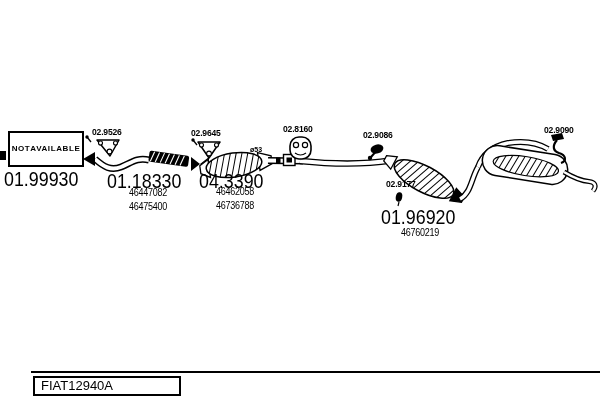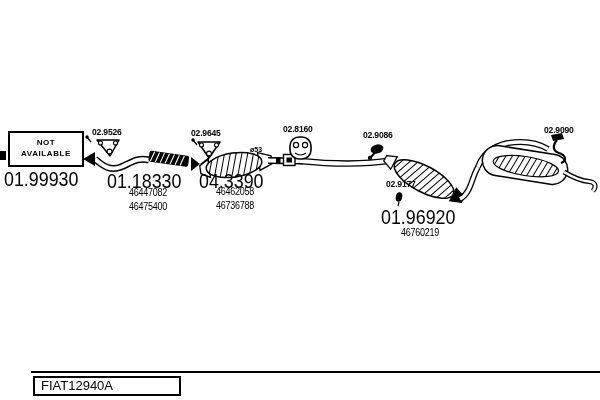--- a/index.html
+++ b/index.html
@@ -6,21 +6,21 @@
   html,body { width:600px; height:400px; background:#fff; }
   body { font-family:"Liberation Sans", sans-serif; color:#000; position:relative; overflow:hidden; }
   .stage { position:absolute; left:0; top:0; width:600px; height:400px; }
   .art { position:absolute; left:0; top:0; }
   .lbl { position:absolute; white-space:nowrap; color:#000; }
   .part-lg { font-size:21px; font-weight:400; letter-spacing:0; transform:scaleX(.85); transform-origin:left top; }
   .part-sm { font-size:9px; font-weight:700; letter-spacing:-.2px; transform:scaleX(.95); transform-origin:left top; }
   .oe { font-size:10px; font-weight:400; letter-spacing:-.3px; transform:scaleX(.9); transform-origin:left top; }
   .dia-note { font-size:7px; font-weight:700; }
   .na-box { position:absolute; left:8px; top:131px; width:76px; height:36px; border:2px solid #000;
-            display:flex; flex-direction:column; align-items:center; justify-content:center;
+            display:flex; flex-direction:row; align-items:center; justify-content:center;
             font-size:8px; font-weight:700; letter-spacing:.6px; line-height:1.35; text-align:center; }
   .footer { position:absolute; left:0; top:371px; width:600px; height:40px;
             border-top:2px solid #000; border-bottom:3px solid #000; background:#fff;margin-left:31px; }
   .footer-box { position:absolute; left:2px; top:3px; width:148px; height:20px; border:2px solid #000;
                 font-size:13px; line-height:16px; padding-left:6px; background:#fff; }
 </style>
 </head>
 <body>
 
 <div class="stage">

